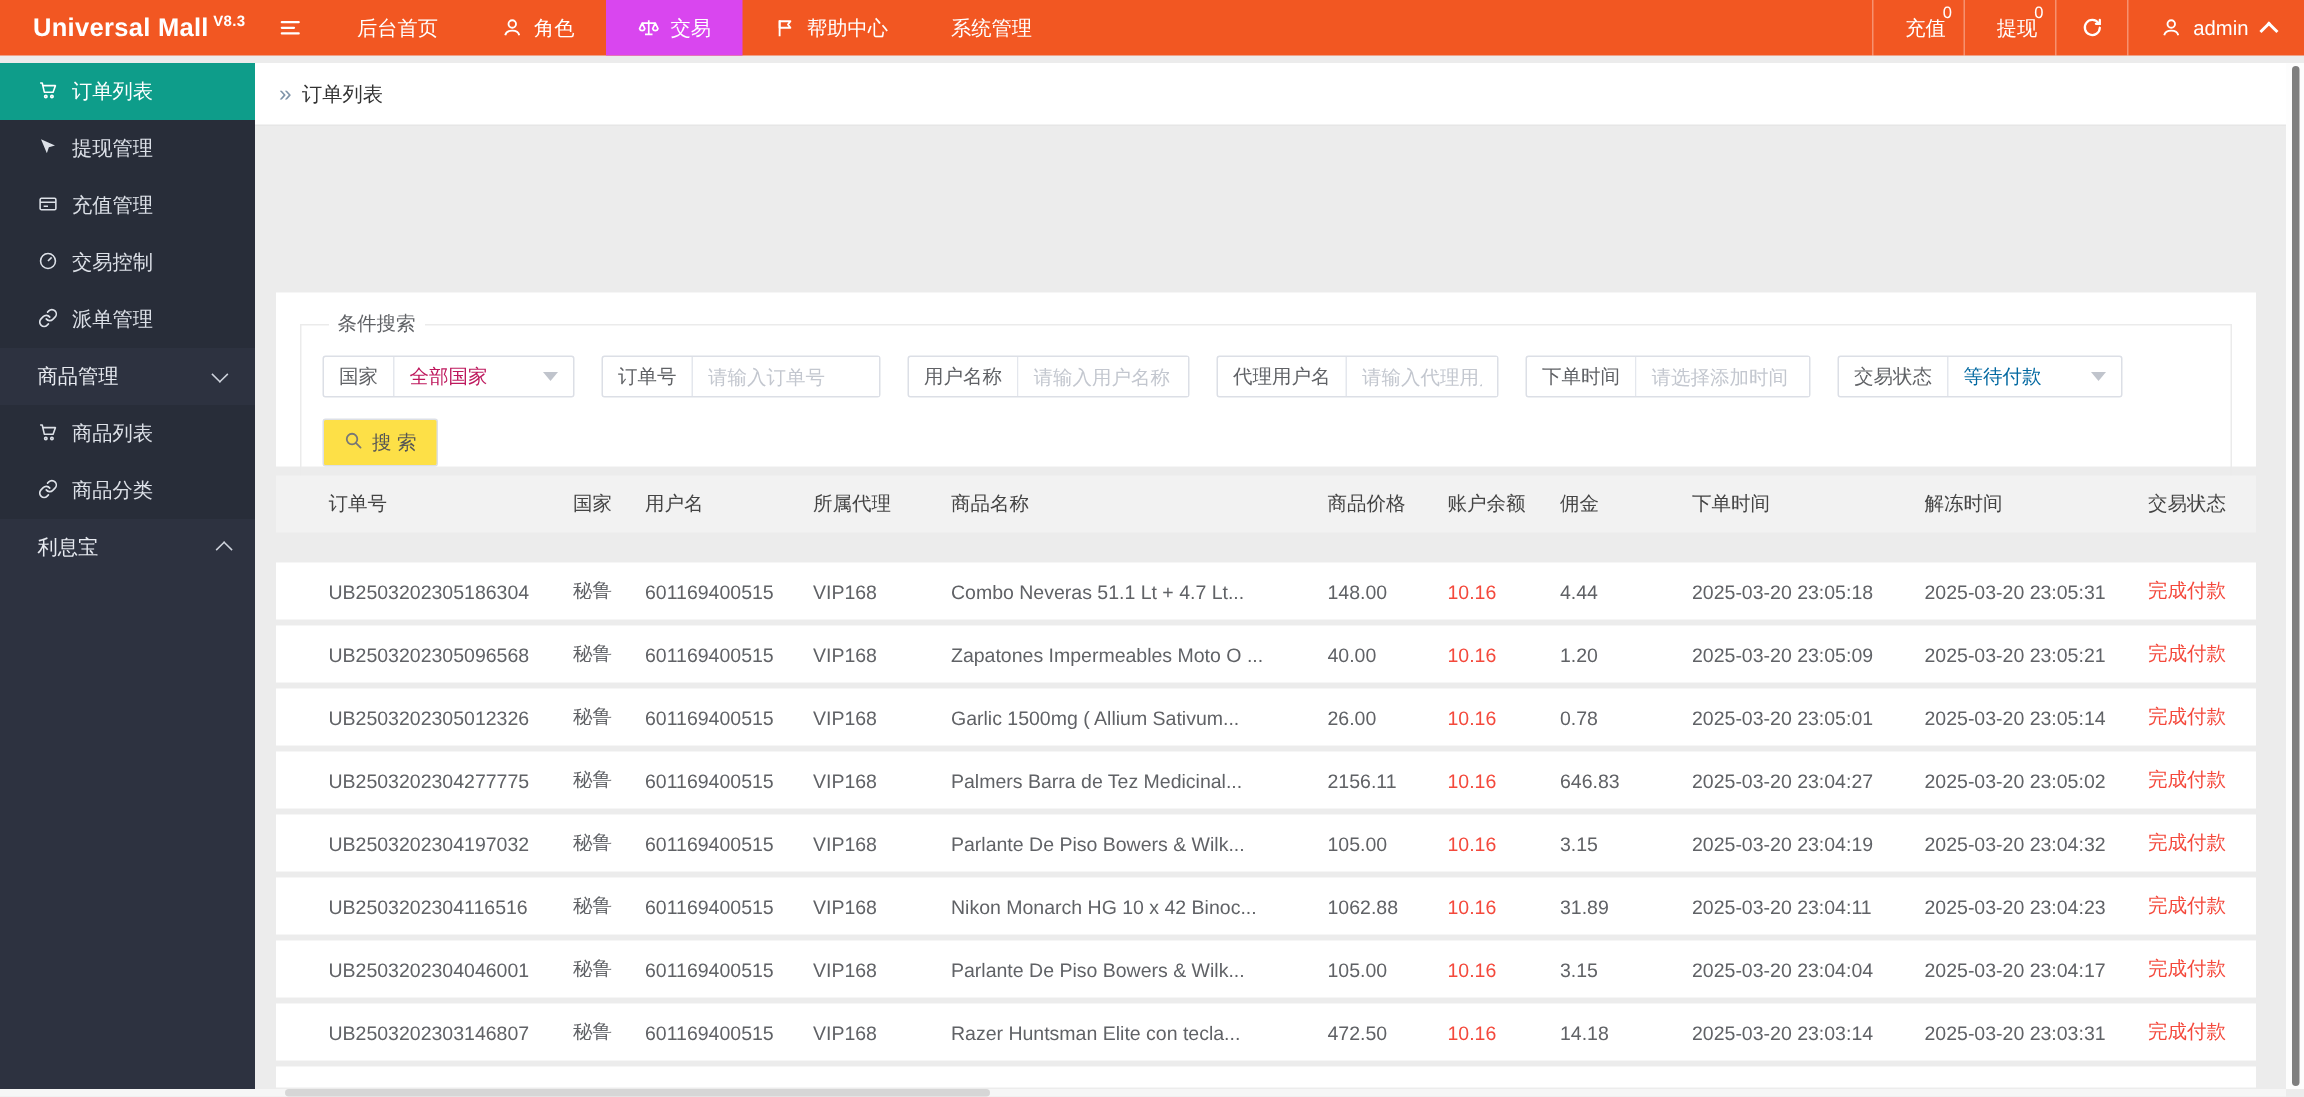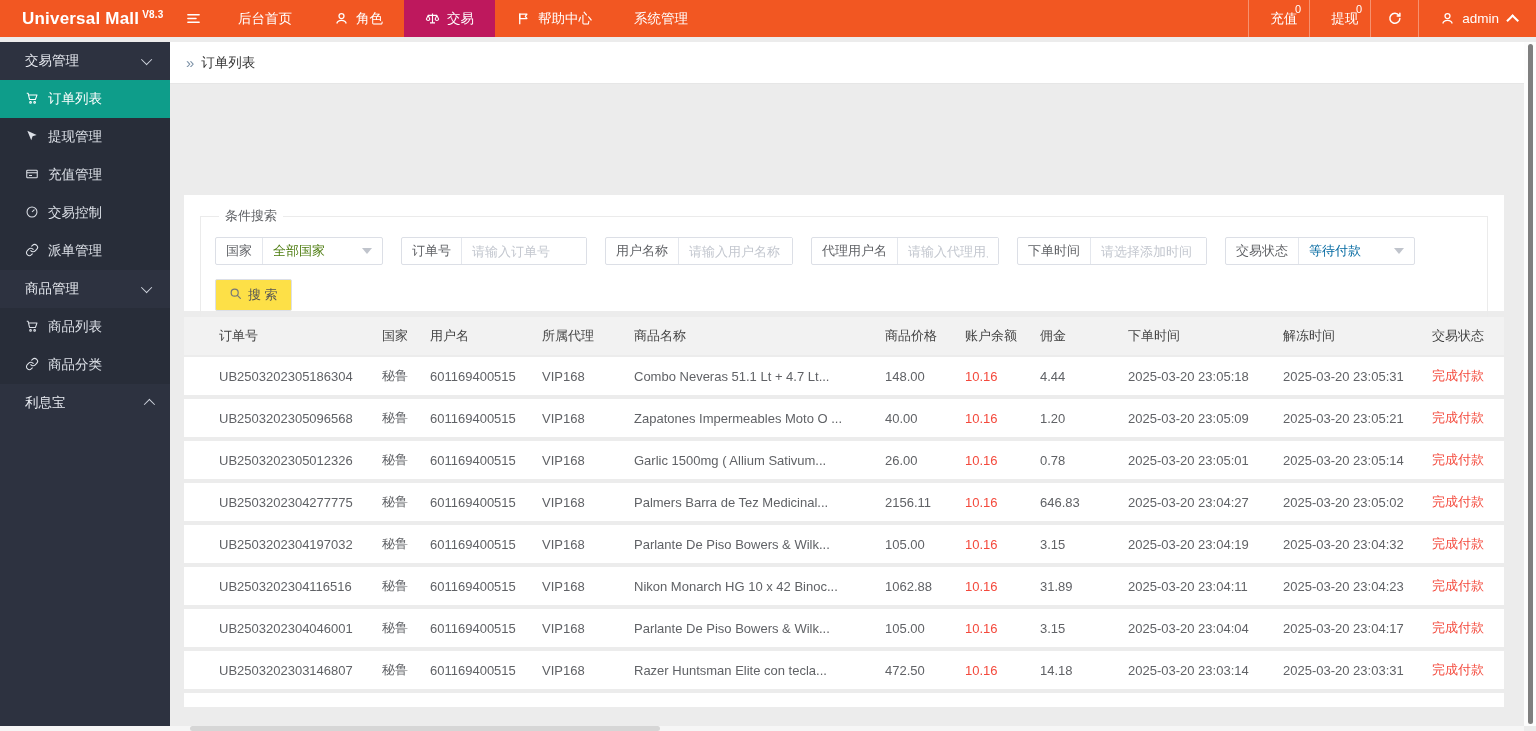--- a/index.html
+++ b/index.html
@@ -8,21 +8,21 @@
 
   
   .topbar { position:absolute; top:0; left:0; width:1536px; height:37px;
     background:#F25722; color:#fff; display:flex; align-items:stretch; z-index:30; }
   .brand { width:170px; display:flex; align-items:center; padding-left:22px;
     font-size:17px; font-weight:bold; letter-spacing:.2px; }
   .brand sup { font-size:10px; font-weight:bold; margin-left:3px; transform:translateY(-4px); }
   .tb-item { display:flex; align-items:center; gap:7px; padding:0 21px;
     font-size:13.5px; cursor:pointer; white-space:nowrap; }
   .tb-item.icon-only { padding:0 16px; }
-  .tb-item.active { background:#be185d; }
+  .tb-item.active { background:#d946ef; }
   .tb-item svg { width:15px; height:15px; display:block; }
   .tb-right { margin-left:auto; display:flex; align-items:stretch; }
   .tb-right .tb-item { border-left:1px solid rgba(255,255,255,.35); position:relative; }
   .badge-wrap { position:relative; padding-right:12px; }
   .badge { position:absolute; top:4px; right:8px; font-size:11px; line-height:11px; color:#fff; }
   .chev { width:9px; height:9px; display:inline-block; border:solid #fff;
     border-width:2px 2px 0 0; transform:rotate(-45deg) translateY(3px); }
 
   
   .sidebar { position:absolute; top:42px; left:0; bottom:5px; width:170px;
@@ -53,37 +53,37 @@
   .fgroup { height:28px; border:1px solid #dcdfe6; border-radius:2px;
     display:flex; align-items:stretch; background:#fff; }
   .flabel { display:flex; align-items:center; padding:0 10px; font-size:13px;
     color:#606266; border-right:1px solid #e4e7ed; white-space:nowrap; }
   .fgroup input { border:none; outline:none; flex:1; min-width:0; padding:0 10px;
     font-size:13px; color:#333; font-family:inherit; }
   .fgroup input::placeholder { color:#c3c7cf; }
   .fselect { flex:1; display:flex; align-items:center; justify-content:space-between;
     padding:0 10px; font-size:13px; cursor:pointer; }
   .fselect .val { color:#0369a1; }
-  .fselect.muted .val { color:#4d7c0f; }
+  .fselect.muted .val { color:#be185d; }
   .sel-arrow { width:0; height:0; border-left:5px solid transparent;
     border-right:5px solid transparent; border-top:6px solid #c0c4cc; }
   .g-country{width:168px}.g-order{width:186px}.g-user{width:188px}
   .g-agent{width:188px}.g-time{width:190px}.g-status{width:190px}
   .search-btn { margin-top:14px; display:inline-flex; align-items:center; gap:6px;
     border:1px solid #dcdfe6; border-radius:2px; background:#fde047; padding:6px 13px;
     font-size:13px; color:#555; cursor:pointer; font-family:inherit; }
   .search-btn svg { width:13px; height:13px; }
 
   
   .table-wrap { margin:6px 20px 0 14px; }
   .trow { display:grid; grid-template-columns:163px 48px 112px 92px 251px 80px 75px 88px 155px 149px 1fr;
     padding-left:35px; align-items:center; height:38px; font-size:13px; }
   .thead { background:#F2F2F2; color:#444; }
   .tbody-row { background:#fff; color:#606266; margin-top:4px; }
-  .tbody-row.first { margin-top:2px; }
+  .tbody-row.first { margin-top:20px; }
   .cell { overflow:hidden; white-space:nowrap; text-overflow:ellipsis; padding-right:10px; }
   .c-balance, .c-status { color:#F4493C; }
   .partial-row { margin-top:4px; height:14px; background:#fff; }
 
   
   .vscroll-track { position:absolute; top:42px; right:0; bottom:5px; width:12px; background:#fdfdfd; z-index:25; }
   .vscroll-thumb { position:absolute; top:2px; right:3px; bottom:2px; width:5px;
     background:#7f7f7f; border-radius:3px; }
   .hscroll-track { position:absolute; left:0; right:12px; bottom:0; height:5px; background:#f6f6f6; z-index:25; }
   .hscroll-thumb { position:absolute; left:190px; width:470px; top:0; height:5px;
@@ -167,24 +167,20 @@
           </svg>
       </span>
       <span>admin</span>
       <span class="chev"></span>
     </div>
   </div>
 </div>
 
 <div class="sidebar">
   <div id="sb-root">
-      <div class="sb-header">
-    <span class="sb-hlabel">交易管理</span>
-    <span class="sb-chev down"></span>
-  </div>
       <div class="sb-group-items">
         <div class="sb-item active">
     <span class="sb-icon"><svg viewBox="0 0 24 24" fill="none" stroke="currentColor" stroke-width="1.8" stroke-linejoin="round">
               <path d="M3 4h2.4l2.4 10.5h10L20.5 7H6"></path>
               <circle cx="9.5" cy="19.5" r="1.4"></circle>
               <circle cx="16.5" cy="19.5" r="1.4"></circle>
             </svg></span>
     <span class="sb-label">订单列表</span>
   </div>
         <div class="sb-item">

